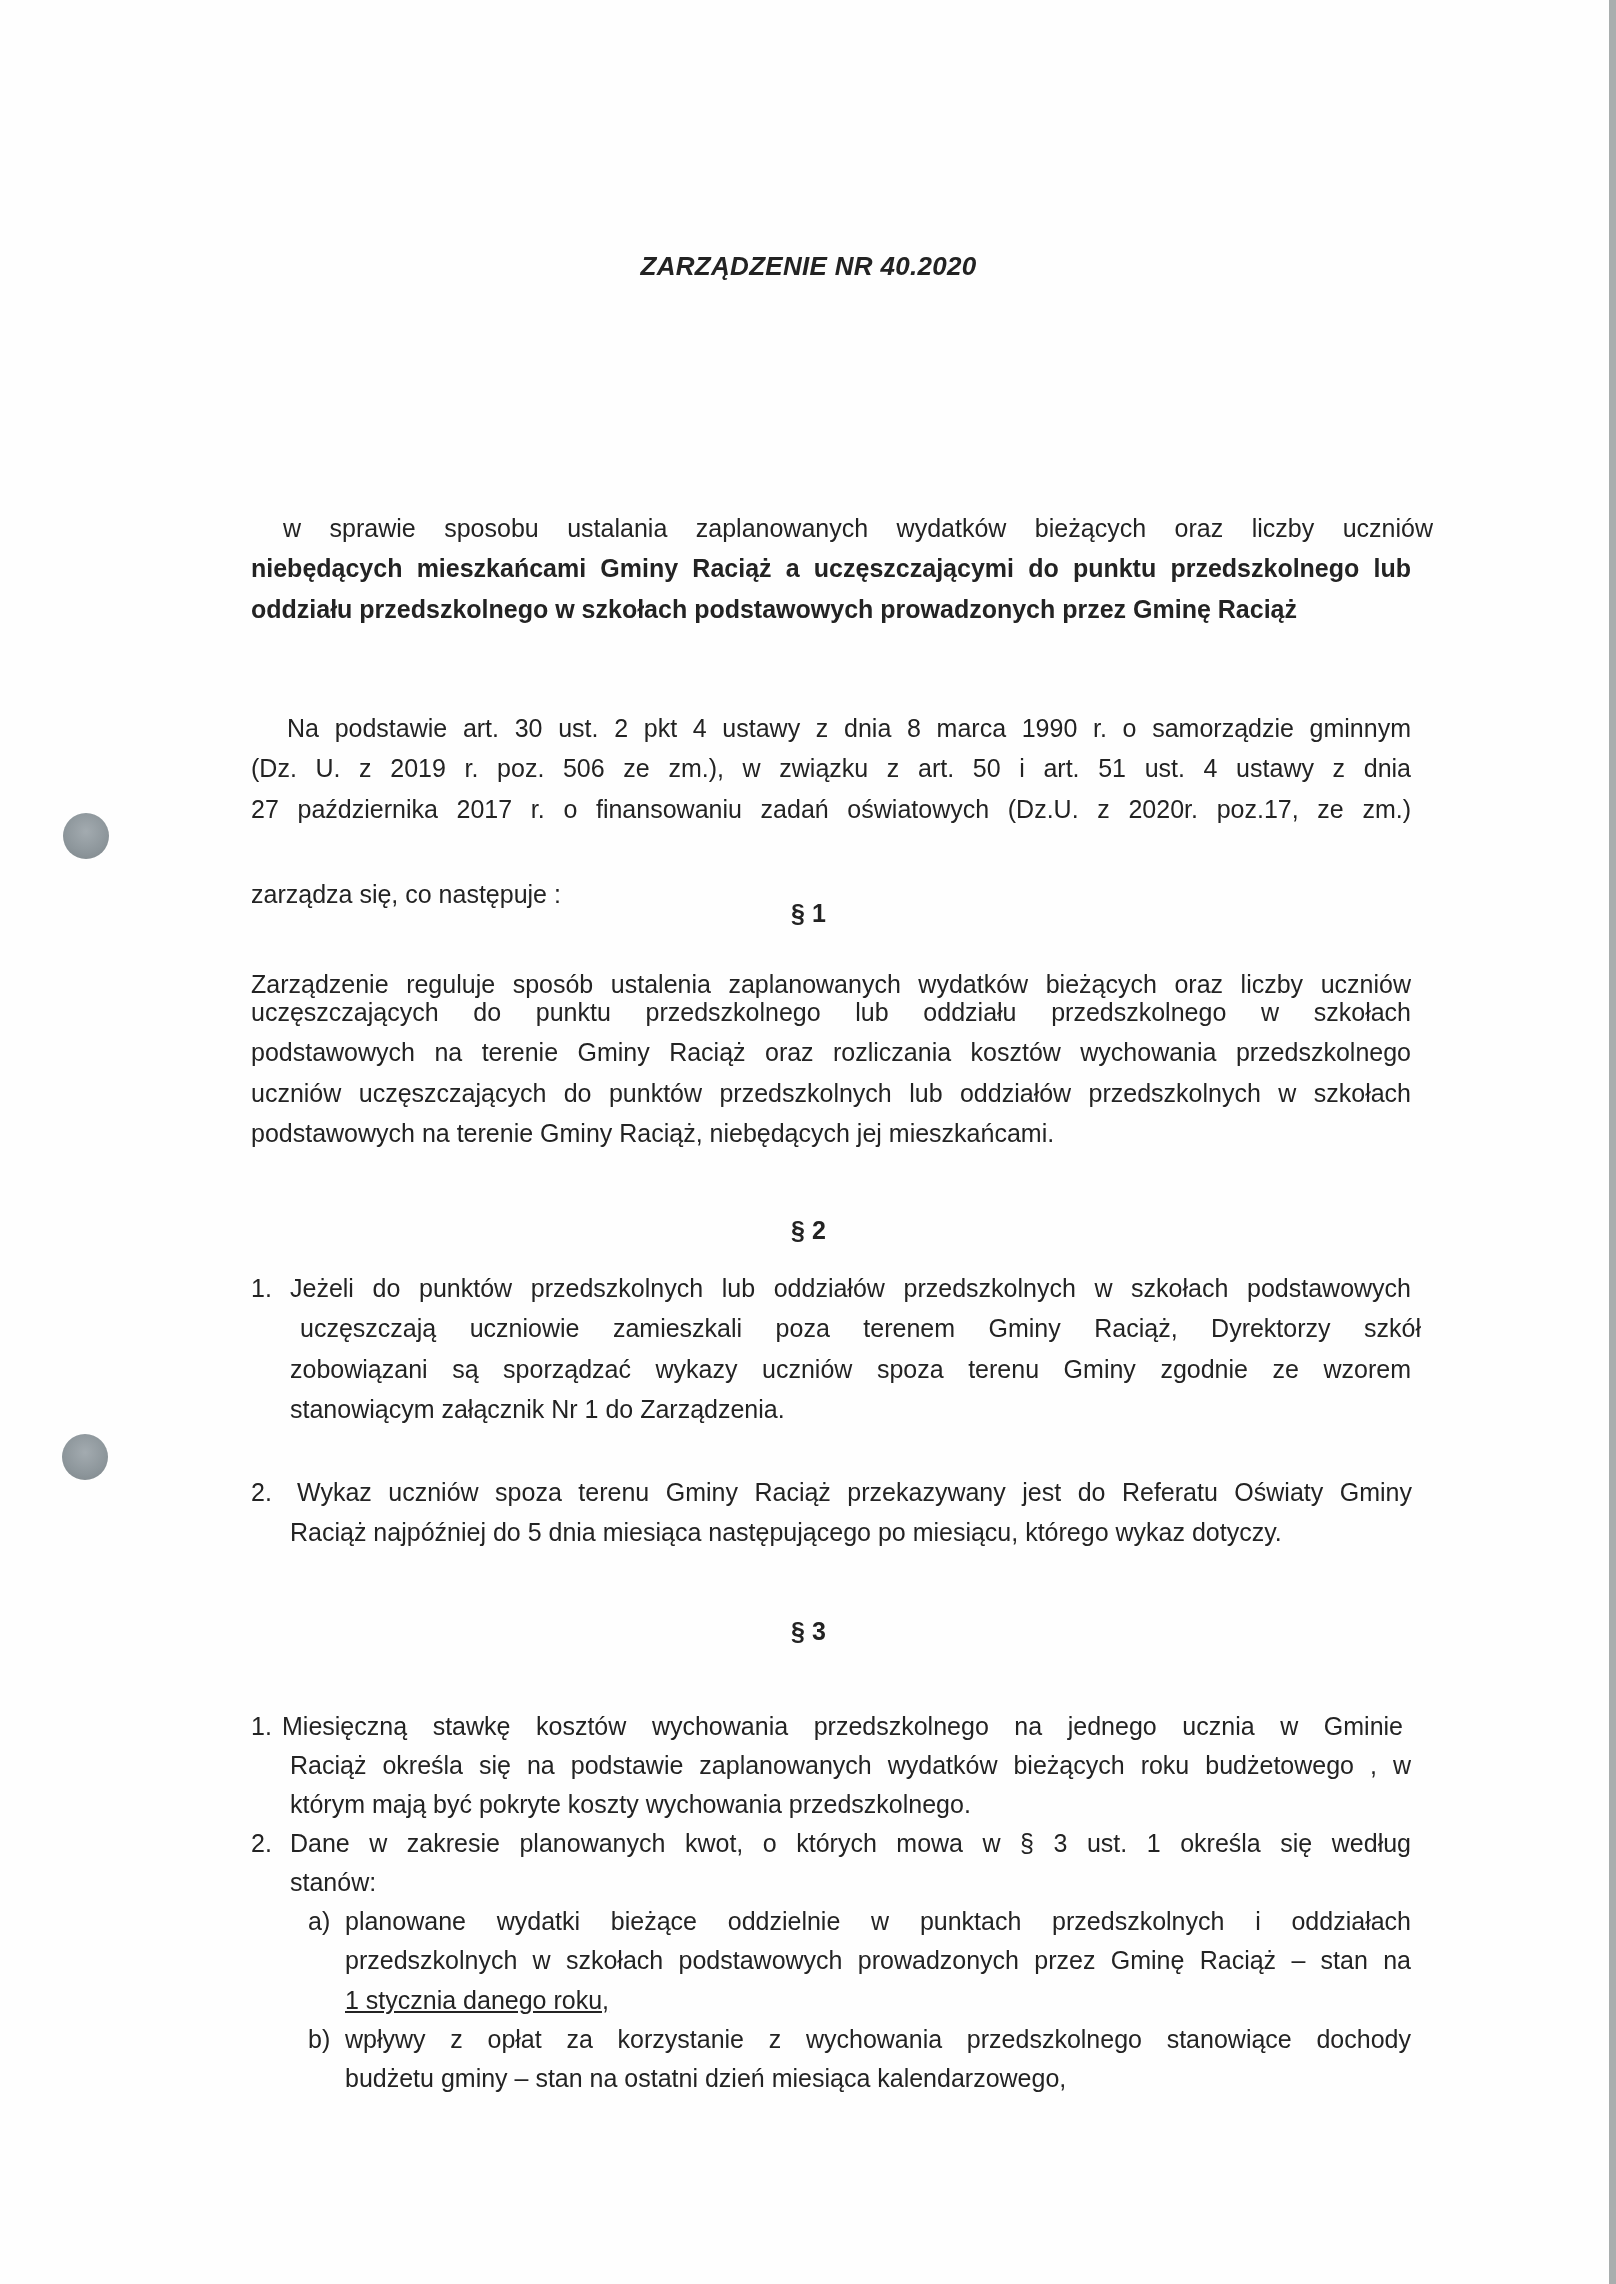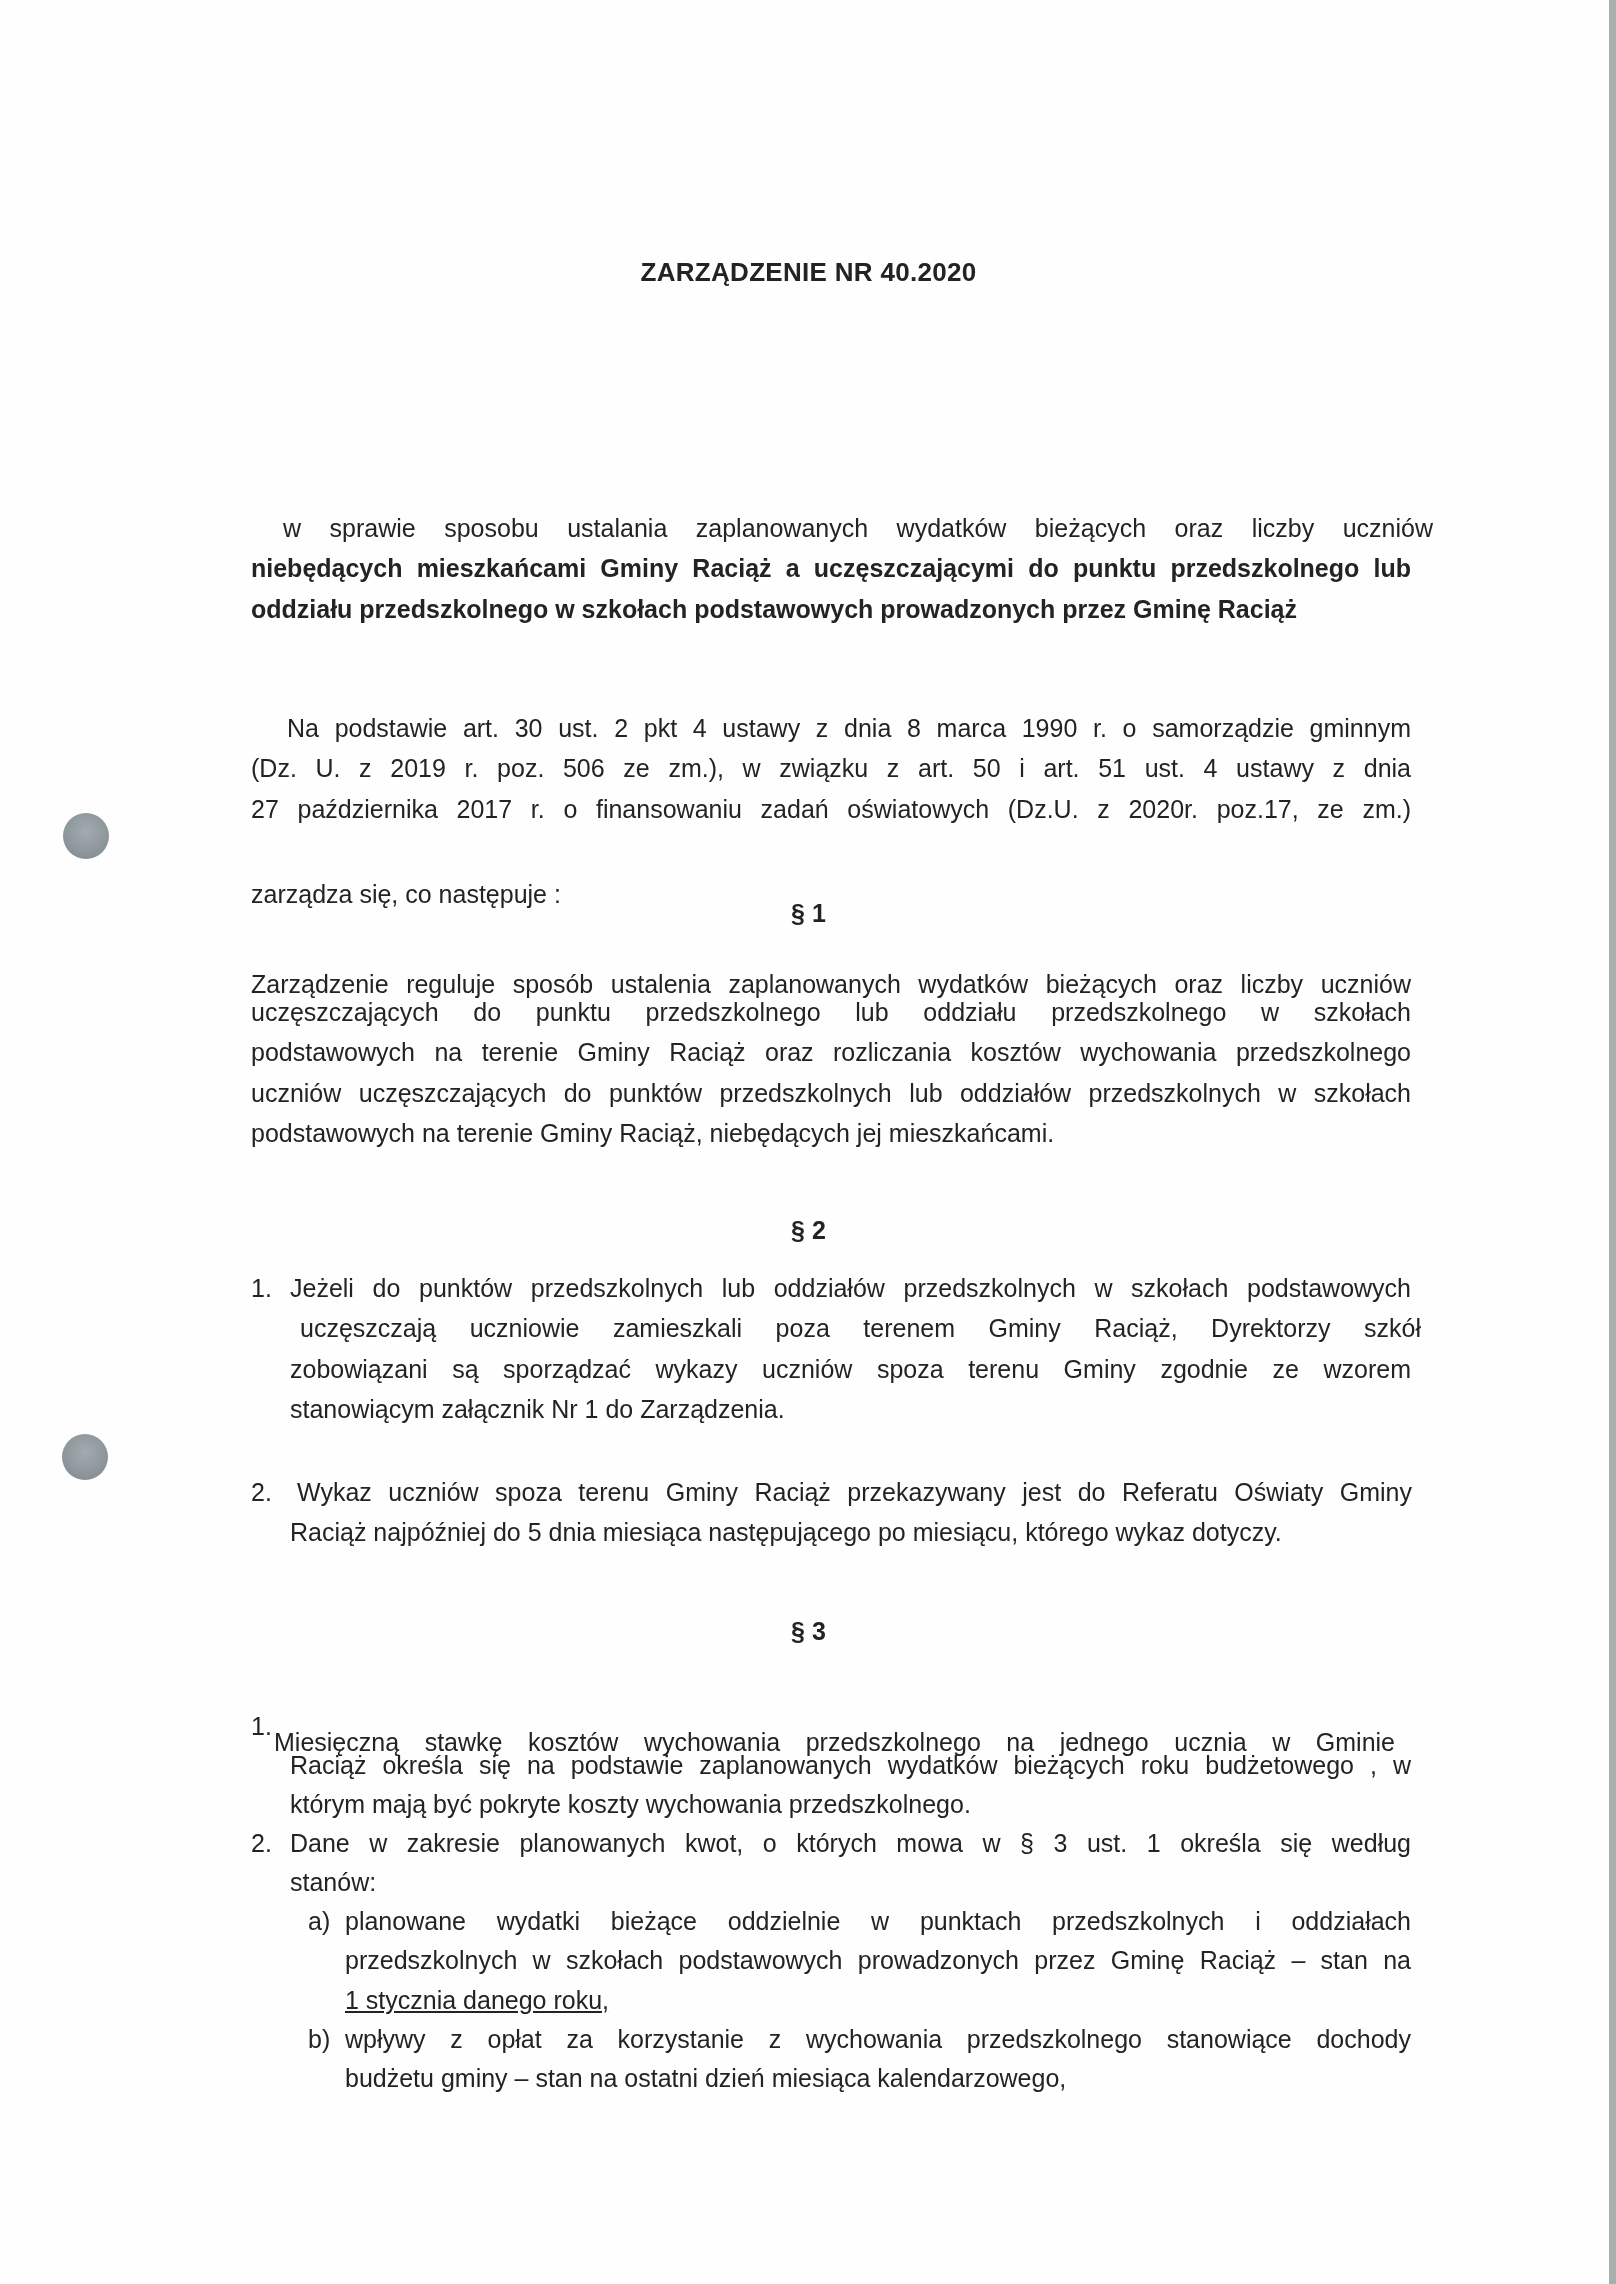--- a/index.html
+++ b/index.html
@@ -36,21 +36,21 @@
     .num { position: absolute; font-size: 25px; line-height: 33px; }
   </style>
 </head>
 <body>
 
 <div class="page">
   <div class="edge-strip"></div>
   <div class="punch-hole hole-1"></div>
   <div class="punch-hole hole-2"></div>
 
-  <div class="title-line" style="top:256px;">ZARZĄDZENIE NR 40.2020</div>
+  <div class="title-line" style="top:250px;font-style:italic;">ZARZĄDZENIE NR 40.2020</div>
 
   <div>
     <div class="line just" style="top:512px; left:261px; width:1150px; font-weight:normal;margin-left:22px;">w sprawie sposobu ustalania zaplanowanych wydatków bieżących oraz liczby uczniów</div>
     <div class="line just" style="top:552px; left:251px; width:1160px; font-weight:bold;">niebędących mieszkańcami Gminy Raciąż a uczęszczającymi do punktu przedszkolnego lub</div>
     <div class="line" style="top:593px; left:251px; font-weight:bold;">oddziału przedszkolnego w szkołach podstawowych prowadzonych przez Gminę Raciąż</div>
   </div>
 
   <div>
     <div class="line just" style="top:712px; left:287px; width:1124px;">Na podstawie art. 30 ust. 2 pkt 4 ustawy z dnia 8 marca 1990 r. o samorządzie gminnym</div>
     <div class="line just" style="top:752px; left:251px; width:1160px;">(Dz. U. z 2019 r. poz. 506 ze zm.), w związku z art. 50 i art. 51 ust. 4 ustawy z dnia</div>
@@ -77,21 +77,21 @@
   </div>
   <div>
     <span class="num" style="top:1476px; left:251px;">2.</span>
     <div class="line just" style="top:1476px; left:297px; width:1115px;">Wykaz uczniów spoza terenu Gminy Raciąż przekazywany jest do  Referatu Oświaty Gminy</div>
     <div class="line" style="top:1516px; left:290px;">Raciąż najpóźniej do 5 dnia miesiąca następującego po miesiącu, którego wykaz dotyczy.</div>
   </div>
 
   <div class="para-mark" style="top:1615px;">§ 3</div>
   <div>
     <span class="num" style="top:1710px; left:251px;">1.</span>
-    <div class="line just" style="top:1710px; left:274px; width:1121px;margin-top:16px;">Miesięczną stawkę kosztów wychowania przedszkolnego na jednego ucznia w Gminie</div>
+    <div class="line just" style="top:1710px; left:282px; width:1121px;">Miesięczną stawkę kosztów wychowania przedszkolnego na jednego ucznia w Gminie</div>
     <div class="line just" style="top:1749px; left:290px; width:1121px;">Raciąż określa się na podstawie zaplanowanych wydatków bieżących  roku budżetowego , w</div>
     <div class="line" style="top:1788px; left:290px;">którym mają być pokryte koszty wychowania przedszkolnego.</div>
   </div>
   <div>
     <span class="num" style="top:1827px; left:251px;">2.</span>
     <div class="line just" style="top:1827px; left:290px; width:1121px;">Dane w zakresie planowanych kwot, o których mowa w § 3 ust. 1 określa się według</div>
     <div class="line" style="top:1866px; left:290px;">stanów:</div>
 
     <div>
       <span class="num" style="top:1905px; left:308px;">a)</span>

